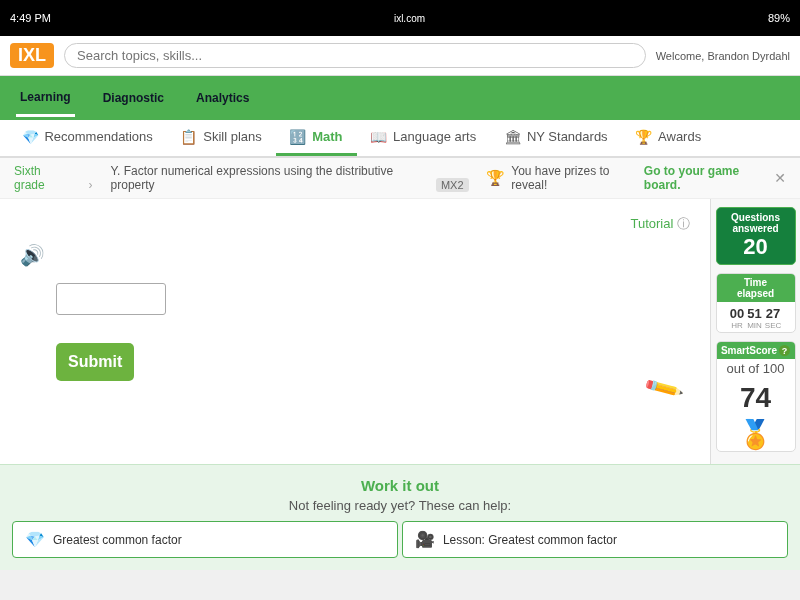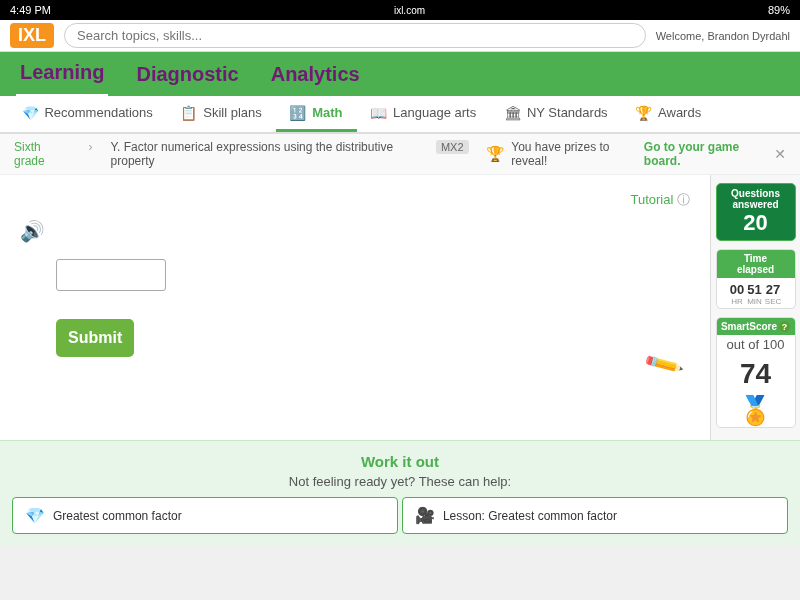--- a/index.html
+++ b/index.html
@@ -6,32 +6,32 @@
     body { font-family: Arial, sans-serif; background: #f0f0f0; width: 800px; height: 600px; overflow: hidden; }
 
     
     .status-bar {
       background: #000;
       color: #fff;
       font-size: 11px;
       display: flex;
       justify-content: space-between;
       align-items: center;
-      padding: 2px 10px;
+      padding: 18px 10px;
       height: 20px;
     }
     .status-bar-center { color: #fff; font-size: 10px; }
 
     
     .top-bar {
       background: #fff;
       display: flex;
       align-items: center;
       padding: 4px 10px;
-      height: 32px;
+      height: 40px;
       border-bottom: 1px solid #ddd;
     }
     .ixl-logo {
       background: #f7941d;
       color: #fff;
       font-weight: bold;
       font-size: 18px;
       padding: 2px 8px;
       border-radius: 4px;
       margin-right: 10px;
@@ -52,23 +52,23 @@
 
     
     .main-nav {
       background: #4caf50;
       display: flex;
       align-items: center;
       padding: 0 16px;
       height: 44px;
     }
     .main-nav a {
-      color: #701a75;
+      color: #0f172a;
       text-decoration: none;
-      font-size: 20px;
+      font-size: 12px;
       font-weight: bold;
       margin-right: 24px;
       padding: 10px 4px;
     }
     .main-nav a.active {
       border-bottom: 3px solid #fff;
     }
 
     
     .sub-nav {
@@ -97,21 +97,21 @@
     .sub-nav-tab .tab-icon { font-size: 14px; }
 
     
     .breadcrumb-bar {
       background: #f9f9f9;
       border-bottom: 1px solid #eee;
       padding: 6px 14px;
       font-size: 12px;
       color: #555;
       display: flex;
-      align-items: flex-start;
+      align-items: flex-end;
       gap: 18px;
     }
     .breadcrumb-bar a { color: #4caf50; text-decoration: none; }
     .breadcrumb-bar .arrow { color: #aaa; }
     .breadcrumb-bar .mx2-badge {
       background: #e0e0e0;
       color: #666;
       border-radius: 3px;
       padding: 1px 5px;
       font-size: 11px;

